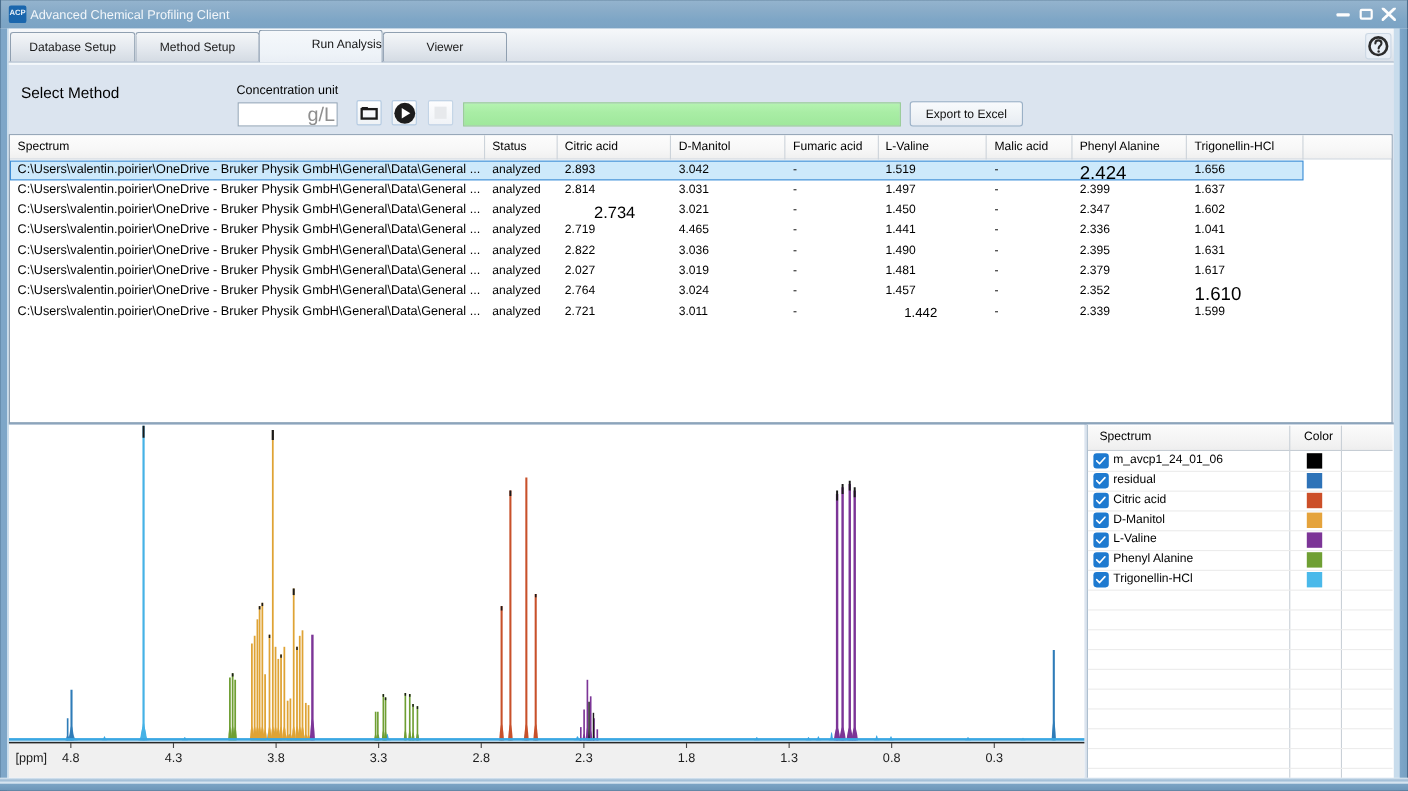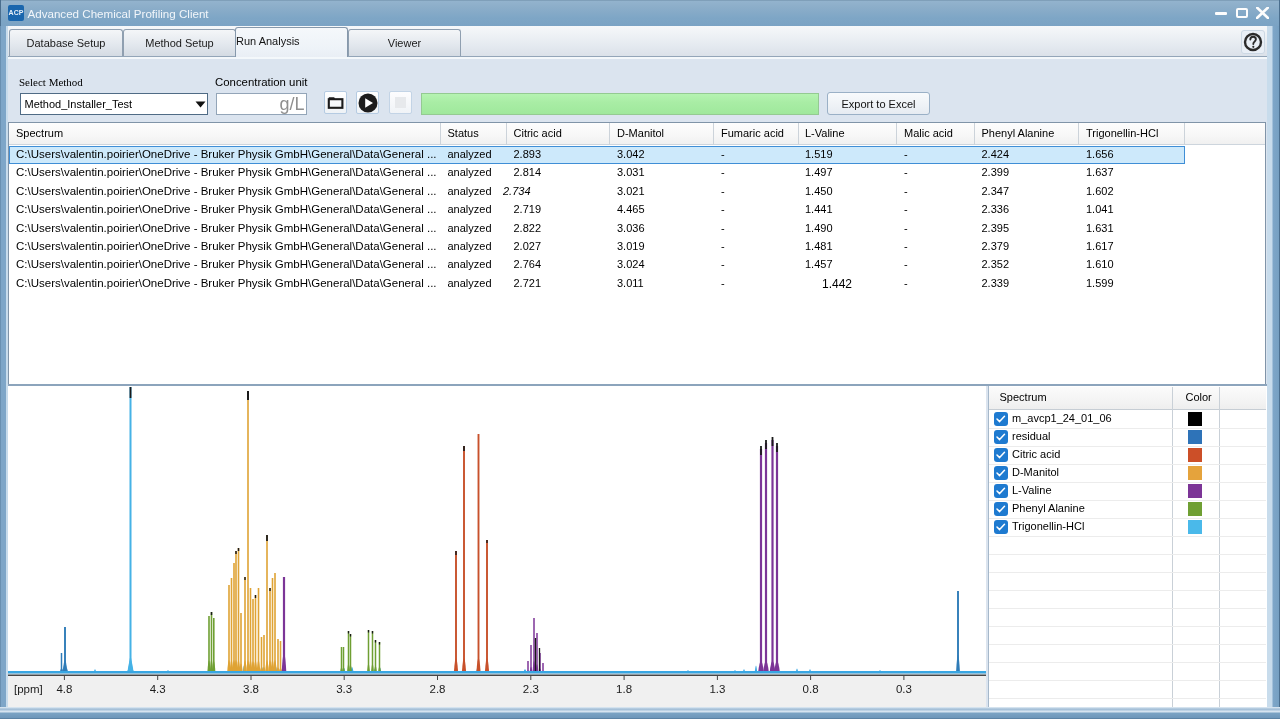--- a/index.html
+++ b/index.html
@@ -38,44 +38,38 @@
   background:linear-gradient(180deg,#f4f6f8 0,#e3e8ee 55%,#d4dbe3 100%);
   border:1px solid #8f9fb0;border-bottom:none;border-radius:3px 3px 0 0;
   text-align:center;line-height:26px;font-size:11px;color:#1b1b1b;">Database Setup</div>
 <div class="abs tab" style="left:123px;top:29px;width:113px;height:27px;
   background:linear-gradient(180deg,#f4f6f8 0,#e3e8ee 55%,#d4dbe3 100%);
   border:1px solid #8f9fb0;border-bottom:none;border-radius:3px 3px 0 0;
   text-align:center;line-height:26px;font-size:11px;color:#1b1b1b;">Method Setup</div>
 <div class="abs tab" style="left:235px;top:27px;width:113px;height:30px;
   background:linear-gradient(180deg,#f5f8fb 0,#eef3f8 70%,#e9eef5 100%);
   border:1px solid #8698ab;border-bottom:none;border-radius:3px 3px 0 0;
-  text-align:left;line-height:27px;font-size:11px;color:#141414;">Run Analysis</div>
+  text-align:right;line-height:27px;font-size:11px;color:#141414;">Run Analysis</div>
 <div class="abs tab" style="left:348px;top:29px;width:113px;height:27px;
   background:linear-gradient(180deg,#f4f6f8 0,#e3e8ee 55%,#d4dbe3 100%);
   border:1px solid #8f9fb0;border-bottom:none;border-radius:3px 3px 0 0;
   text-align:center;line-height:26px;font-size:11px;color:#1b1b1b;">Viewer</div>
 
 <div class="abs" style="left:1241px;top:30px;width:24px;height:24px;background:#e9eff6;
   border:1px solid #ccd8e4;border-radius:3px;"></div>
 <svg class="abs" style="left:1243px;top:32px;" width="20" height="20" viewBox="0 0 20 20">
   <circle cx="10" cy="10" r="8" fill="none" stroke="#2b2b2b" stroke-width="2.4"></circle>
   <path d="M7.3,7.6 C7.3,5.7 8.5,4.7 10.1,4.7 C11.8,4.7 12.9,5.8 12.9,7.3 C12.9,8.6 12.1,9.2 11.3,9.9 C10.6,10.5 10.3,11.1 10.3,12.0" fill="none" stroke="#2b2b2b" stroke-width="1.9" stroke-linecap="round"></path>
       <circle cx="10.3" cy="14.8" r="1.1" fill="#2b2b2b"></circle>
 </svg>
 
 <div class="abs" style="left:8px;top:57px;width:1259px;height:650px;background:#dbe4ef;border-top:2px solid #f4f8fb;"></div>
 
-<div class="abs" style="left:19px;top:76px;font-size:11px;color:#000;font-family:Liberation Serif, serif;">Select Method</div>
+<div class="abs" style="left:19px;top:76px;font-size:14px;color:#000;">Select Method</div>
 <div class="abs" style="left:215px;top:76px;font-size:11.4px;color:#000;">Concentration unit</div>
-<div class="abs" style="left:20px;top:93px;width:188px;height:22px;background:#fff;border:1px solid #4f6b85;">
-  <div class="abs" style="left:3.5px;top:0;height:20px;line-height:21px;font-size:11px;color:#000;">Method_Installer_Test</div>
-  <svg class="abs" style="left:174px;top:7px;" width="11" height="7" viewBox="0 0 11 7">
-        <path d="M0.5,0.5 L10.5,0.5 L5.5,6.5 Z" fill="#111"></path>
-      </svg>
-</div>
 <div class="abs" style="left:216px;top:93px;width:91px;height:22px;background:#fff;border:1px solid #93a5b8;">
   <div class="abs" style="right:1.5px;top:0;height:20px;line-height:21px;font-size:18px;color:#8f8f8f;">g/L</div>
 </div>
 
 <div class="abs" style="left:324px;top:91px;width:23px;height:23px;background:linear-gradient(180deg,#fff,#eef2f6);border:1px solid #b5cbe2;border-radius:2px;"></div>
 <svg class="abs" style="left:327px;top:94px;" width="17" height="17" viewBox="0 0 17 17">
   <path d="M1.8,3.2 h5.4 l1.2,2.2 h-6.6 z" fill="#1b1b1b"></path>
       <rect x="1.8" y="5.2" width="13.6" height="8.6" fill="none" stroke="#1b1b1b" stroke-width="2.1"></rect>
 </svg>
 
@@ -117,34 +111,34 @@
 <div class="abs" style="left:981.5px;top:127px;font-size:11px;color:#000;">Phenyl Alanine</div>
 <div class="abs" style="left:1086px;top:127px;font-size:11px;color:#000;">Trigonellin-HCl</div>
 <div class="abs" style="left:8.5px;top:145.5px;width:1176px;height:18.6px;background:#cde9fb;border:1px solid #3f8ed6;"></div>
 <div class="abs" style="left:16px;top:147.7px;font-size:11.5px;color:#000;white-space:pre;">C:\Users\valentin.poirier\OneDrive - Bruker Physik GmbH\General\Data\General ...</div>
 <div class="abs" style="left:447.5px;top:147.7px;font-size:11px;color:#000;">analyzed</div>
 <div class="abs" style="left:513.5px;top:147.7px;font-size:11px;color:#000;">2.893</div>
 <div class="abs" style="left:617px;top:147.7px;font-size:11px;color:#000;">3.042</div>
 <div class="abs" style="left:721px;top:147.7px;font-size:11px;color:#000;">-</div>
 <div class="abs" style="left:805px;top:147.7px;font-size:11px;color:#000;text-align:center;">1.519</div>
 <div class="abs" style="left:904px;top:147.7px;font-size:11px;color:#000;">-</div>
-<div class="abs" style="left:981.5px;top:147.7px;font-size:11px;color:#000;text-align:right;">2.424</div>
+<div class="abs" style="left:981.5px;top:147.7px;font-size:17px;color:#000;text-align:right;">2.424</div>
 <div class="abs" style="left:1086px;top:147.7px;font-size:11px;color:#000;">1.656</div>
 <div class="abs" style="left:16px;top:166.14999999999998px;font-size:11.5px;color:#000;white-space:pre;">C:\Users\valentin.poirier\OneDrive - Bruker Physik GmbH\General\Data\General ...</div>
 <div class="abs" style="left:447.5px;top:166.14999999999998px;font-size:11px;color:#000;">analyzed</div>
 <div class="abs" style="left:513.5px;top:166.14999999999998px;font-size:11px;color:#000;">2.814</div>
 <div class="abs" style="left:617px;top:166.14999999999998px;font-size:11px;color:#000;">3.031</div>
 <div class="abs" style="left:721px;top:166.14999999999998px;font-size:11px;color:#000;">-</div>
 <div class="abs" style="left:805px;top:166.14999999999998px;font-size:11px;color:#000;">1.497</div>
 <div class="abs" style="left:904px;top:166.14999999999998px;font-size:11px;color:#000;">-</div>
 <div class="abs" style="left:981.5px;top:166.14999999999998px;font-size:11px;color:#000;">2.399</div>
 <div class="abs" style="left:1086px;top:166.14999999999998px;font-size:11px;color:#000;">1.637</div>
 <div class="abs" style="left:16px;top:184.6px;font-size:11.5px;color:#000;white-space:pre;">C:\Users\valentin.poirier\OneDrive - Bruker Physik GmbH\General\Data\General ...</div>
 <div class="abs" style="left:447.5px;top:184.6px;font-size:11px;color:#000;">analyzed</div>
-<div class="abs" style="left:503px;top:184.6px;font-size:11px;color:#000;font-style:italic;">2.734</div>
+<div class="abs" style="left:540px;top:184.6px;font-size:15px;color:#000;">2.734</div>
 <div class="abs" style="left:617px;top:184.6px;font-size:11px;color:#000;">3.021</div>
 <div class="abs" style="left:721px;top:184.6px;font-size:11px;color:#000;">-</div>
 <div class="abs" style="left:805px;top:184.6px;font-size:11px;color:#000;">1.450</div>
 <div class="abs" style="left:904px;top:184.6px;font-size:11px;color:#000;">-</div>
 <div class="abs" style="left:981.5px;top:184.6px;font-size:11px;color:#000;">2.347</div>
 <div class="abs" style="left:1086px;top:184.6px;font-size:11px;color:#000;">1.602</div>
 <div class="abs" style="left:16px;top:203.04999999999998px;font-size:11.5px;color:#000;white-space:pre;">C:\Users\valentin.poirier\OneDrive - Bruker Physik GmbH\General\Data\General ...</div>
 <div class="abs" style="left:447.5px;top:203.04999999999998px;font-size:11px;color:#000;">analyzed</div>
 <div class="abs" style="left:513.5px;top:203.04999999999998px;font-size:11px;color:#000;">2.719</div>
 <div class="abs" style="left:617px;top:203.04999999999998px;font-size:11px;color:#000;">4.465</div>
@@ -172,21 +166,21 @@
 <div class="abs" style="left:981.5px;top:239.95px;font-size:11px;color:#000;">2.379</div>
 <div class="abs" style="left:1086px;top:239.95px;font-size:11px;color:#000;">1.617</div>
 <div class="abs" style="left:16px;top:258.4px;font-size:11.5px;color:#000;white-space:pre;">C:\Users\valentin.poirier\OneDrive - Bruker Physik GmbH\General\Data\General ...</div>
 <div class="abs" style="left:447.5px;top:258.4px;font-size:11px;color:#000;">analyzed</div>
 <div class="abs" style="left:513.5px;top:258.4px;font-size:11px;color:#000;">2.764</div>
 <div class="abs" style="left:617px;top:258.4px;font-size:11px;color:#000;">3.024</div>
 <div class="abs" style="left:721px;top:258.4px;font-size:11px;color:#000;">-</div>
 <div class="abs" style="left:805px;top:258.4px;font-size:11px;color:#000;">1.457</div>
 <div class="abs" style="left:904px;top:258.4px;font-size:11px;color:#000;">-</div>
 <div class="abs" style="left:981.5px;top:258.4px;font-size:11px;color:#000;">2.352</div>
-<div class="abs" style="left:1086px;top:258.4px;font-size:11px;color:#000;">1.610</div>
+<div class="abs" style="left:1086px;top:258.4px;font-size:17px;color:#000;">1.610</div>
 <div class="abs" style="left:16px;top:276.84999999999997px;font-size:11.5px;color:#000;white-space:pre;">C:\Users\valentin.poirier\OneDrive - Bruker Physik GmbH\General\Data\General ...</div>
 <div class="abs" style="left:447.5px;top:276.84999999999997px;font-size:11px;color:#000;">analyzed</div>
 <div class="abs" style="left:513.5px;top:276.84999999999997px;font-size:11px;color:#000;">2.721</div>
 <div class="abs" style="left:617px;top:276.84999999999997px;font-size:11px;color:#000;">3.011</div>
 <div class="abs" style="left:721px;top:276.84999999999997px;font-size:11px;color:#000;">-</div>
 <div class="abs" style="left:822px;top:276.84999999999997px;font-size:12px;color:#000;">1.442</div>
 <div class="abs" style="left:904px;top:276.84999999999997px;font-size:11px;color:#000;">-</div>
 <div class="abs" style="left:981.5px;top:276.84999999999997px;font-size:11px;color:#000;">2.339</div>
 <div class="abs" style="left:1086px;top:276.84999999999997px;font-size:11px;color:#000;">1.599</div>
 

